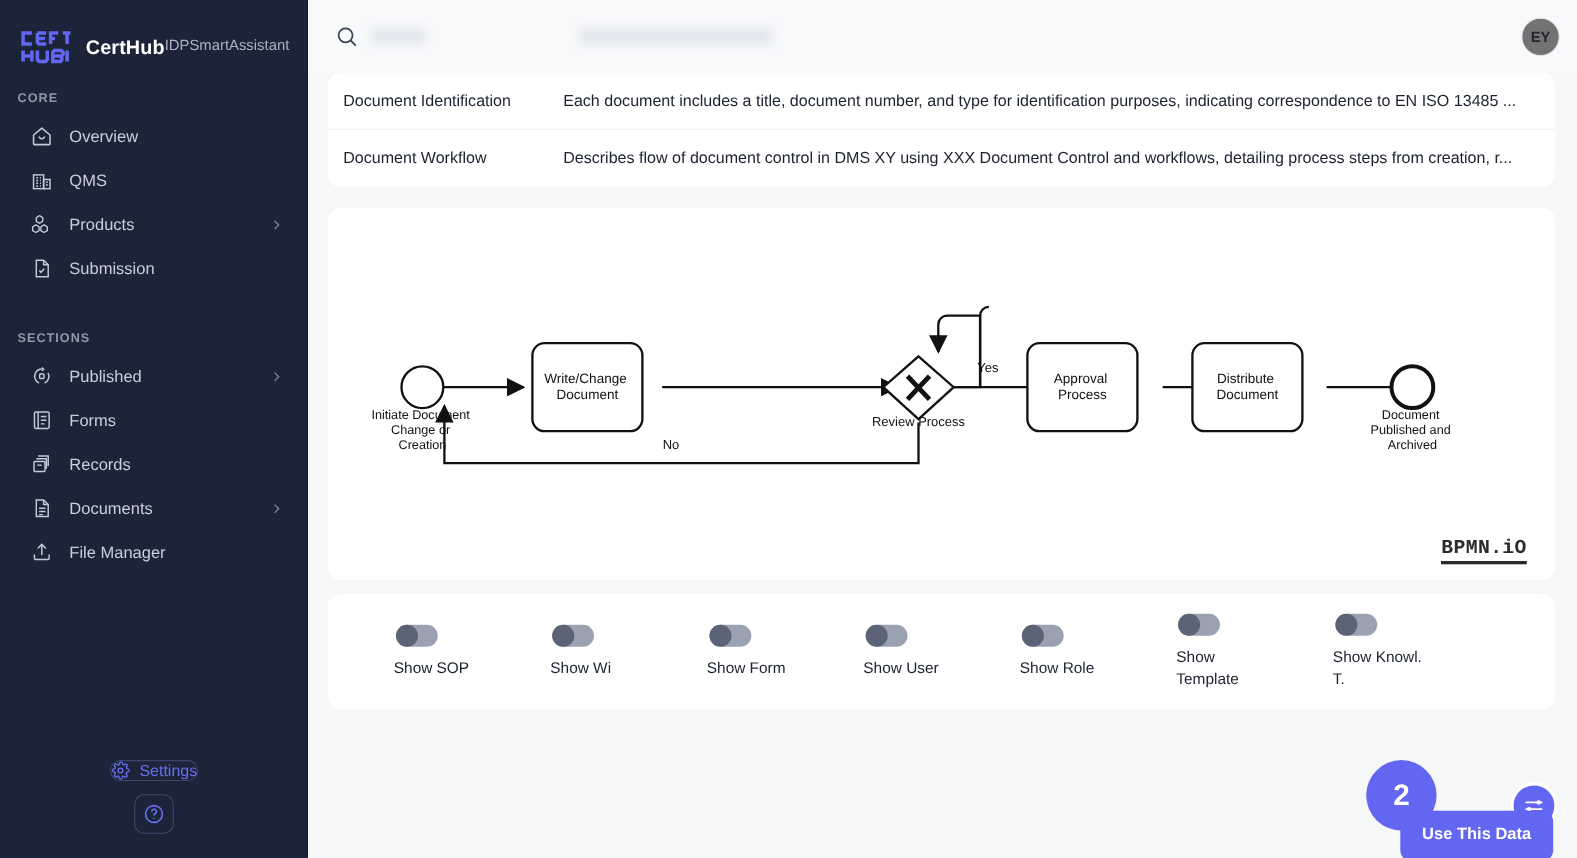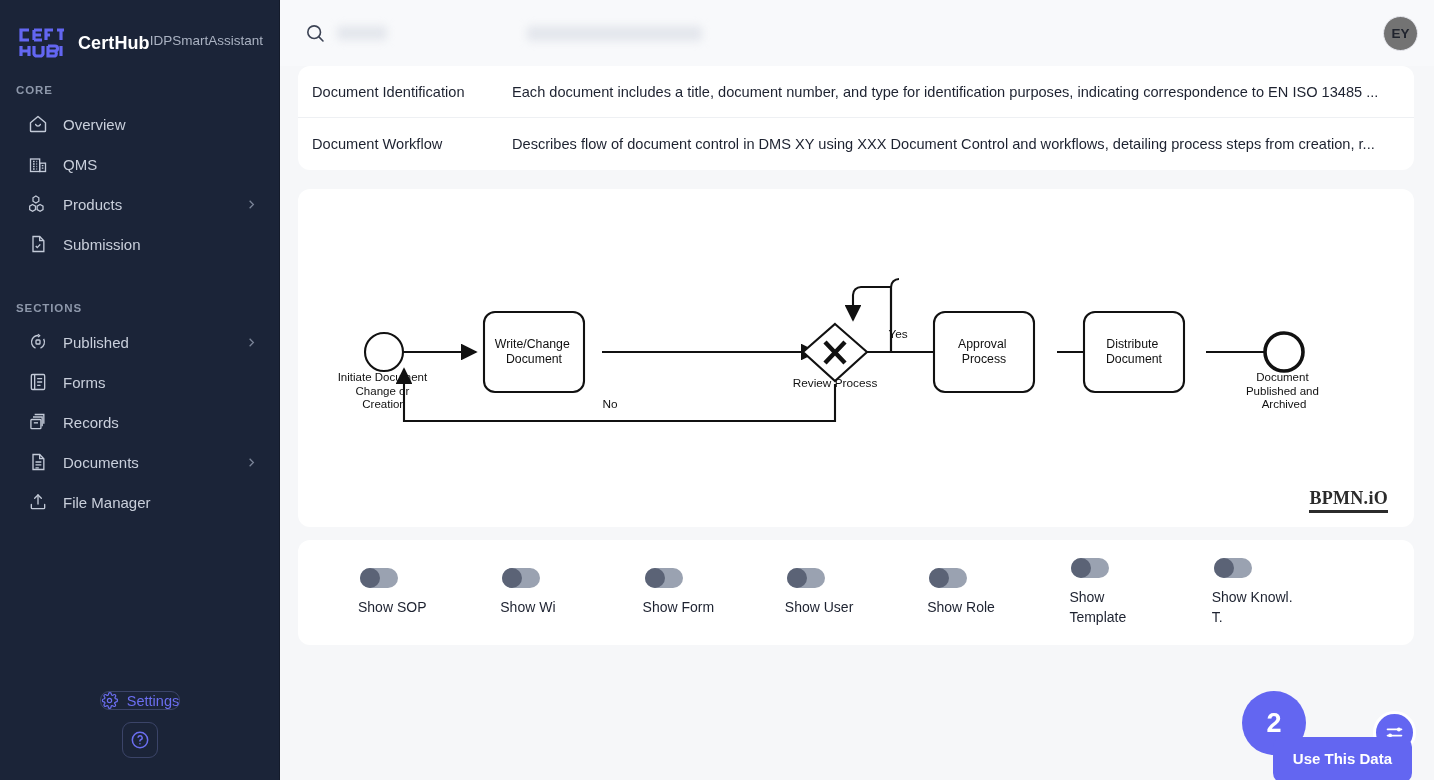--- a/index.html
+++ b/index.html
@@ -89,21 +89,21 @@
   .tcell-v { flex: 1; font-size: 14.6px; color: #1d2230; padding-right: 16px;
              white-space: nowrap; overflow: hidden; text-overflow: ellipsis; }
 
   
   .diagram-card {
     background: #ffffff; border-radius: 12px; margin-top: 19px;
     width: 1116px; height: 338px; position: relative; overflow: hidden;
   }
   .bpmn-logo {
     position: absolute; right: 26px; bottom: 14px;
-    font-family: Liberation Serif, serif; font-weight: bold;
+    font-family: Liberation Mono, monospace; font-weight: bold;
     font-size: 18px; letter-spacing: .3px; color: #2b2b2b;
     border-bottom: 3px solid #2b2b2b; padding-bottom: 1px;
   }
 
   
   .toggle-card {
     background: #ffffff; border-radius: 12px; margin-top: 13px;
     width: 1116px; height: 105px; display: flex; align-items: center;
     padding: 0 60px;
   }

